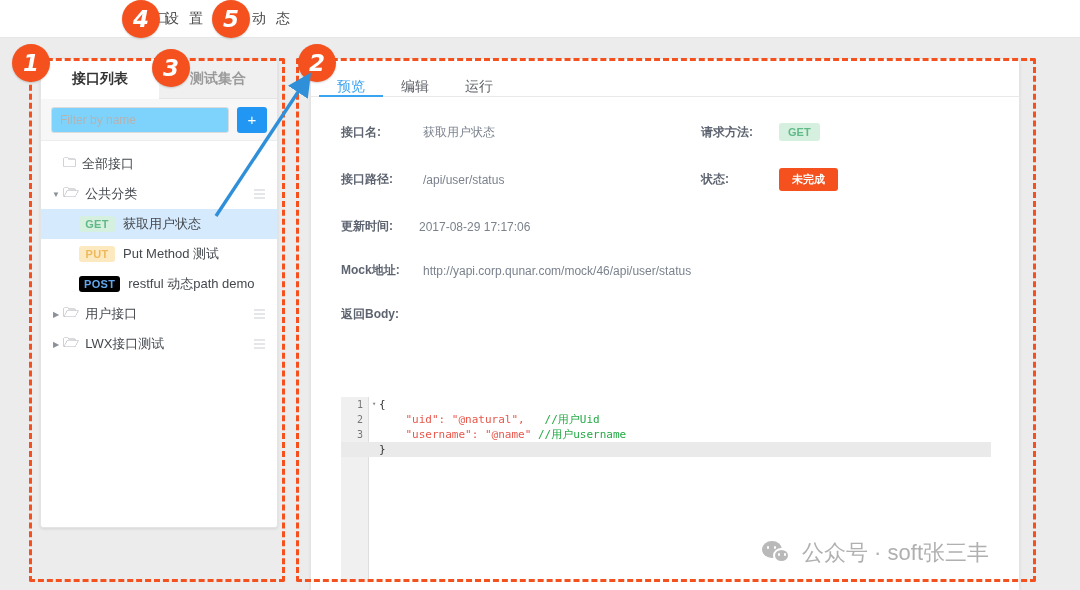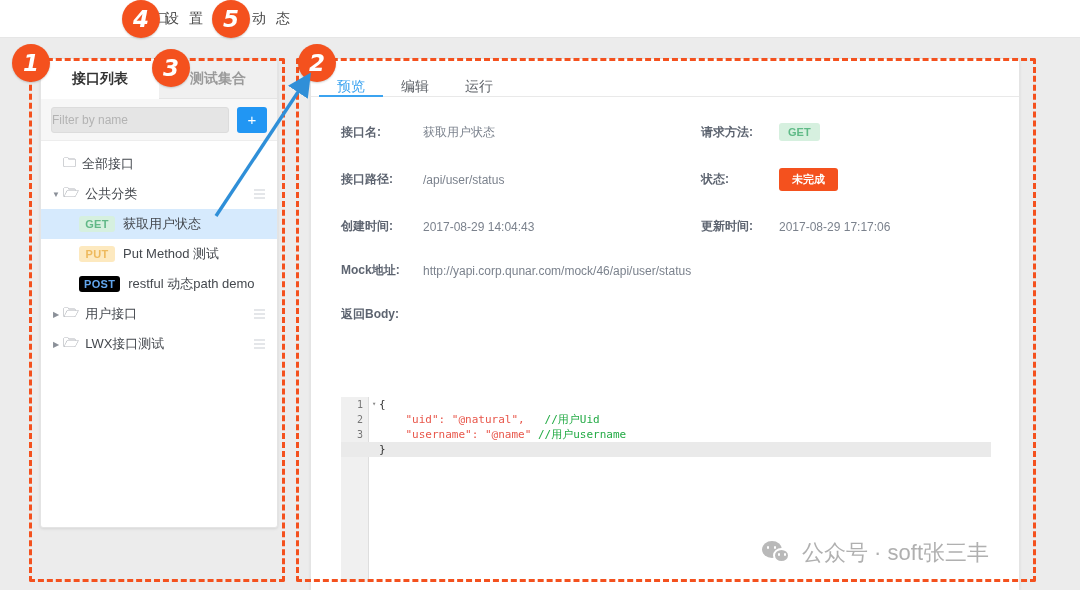--- a/index.html
+++ b/index.html
@@ -48,21 +48,21 @@
   .side-tab.active {
     color:#333; background:#ffffff; border-bottom:1px solid #ffffff;
     font-weight:bold;
   }
   .filter-row {
     height:42px; background:#f7f7f7; display:flex; align-items:center;
     padding:0 10px; gap:8px; border-bottom:1px solid #ededed;
   }
   .filter-input {
     flex:1; height:26px; border:1px solid #dcdcdc; border-radius:3px;
-    background:#e5e5e5; font-size:12px; color:#555; padding:0 0;
+    background:#7dd3fc; font-size:12px; color:#555; padding:0 8px;
     outline:none; font-family:inherit;
   }
   .filter-input::placeholder { color:#b3b3b3; }
   .add-btn {
     width:30px; height:26px; background:#2196f3; border:none; border-radius:3px;
     color:#fff; font-size:15px; line-height:1; cursor:pointer;
     display:flex; align-items:center; justify-content:center;
   }
 
   .tree { padding-top:8px; }
@@ -299,24 +299,20 @@
             <span class="det-label">接口路径:</span>
             <span class="det-val">/api/user/status</span>
           </div>
           <div class="det-col">
             <span class="det-label wide">状态:</span>
             <span class="tag-status">未完成</span>
           </div>
         </div>
 
         <div class="det-row">
-          <div class="det-col left">
-            <span class="det-label">创建时间:</span>
-            <span class="det-val">2017-08-29 14:04:43</span>
-          </div>
           <div class="det-col">
             <span class="det-label wide">更新时间:</span>
             <span class="det-val">2017-08-29 17:17:06</span>
           </div>
         </div>
 
         <div class="det-row">
           <div class="det-col">
             <span class="det-label">Mock地址:</span>
             <span class="det-val" style="margin-left:12px">http://yapi.corp.qunar.com/mock/46/api/user/status</span>

